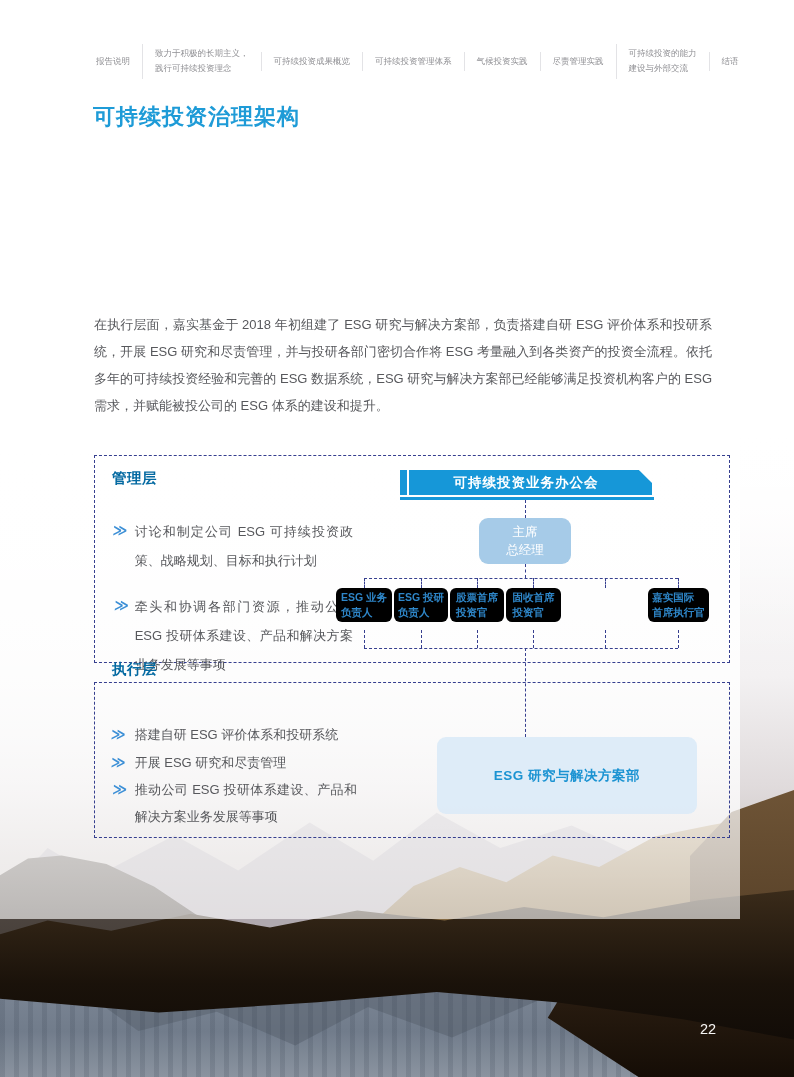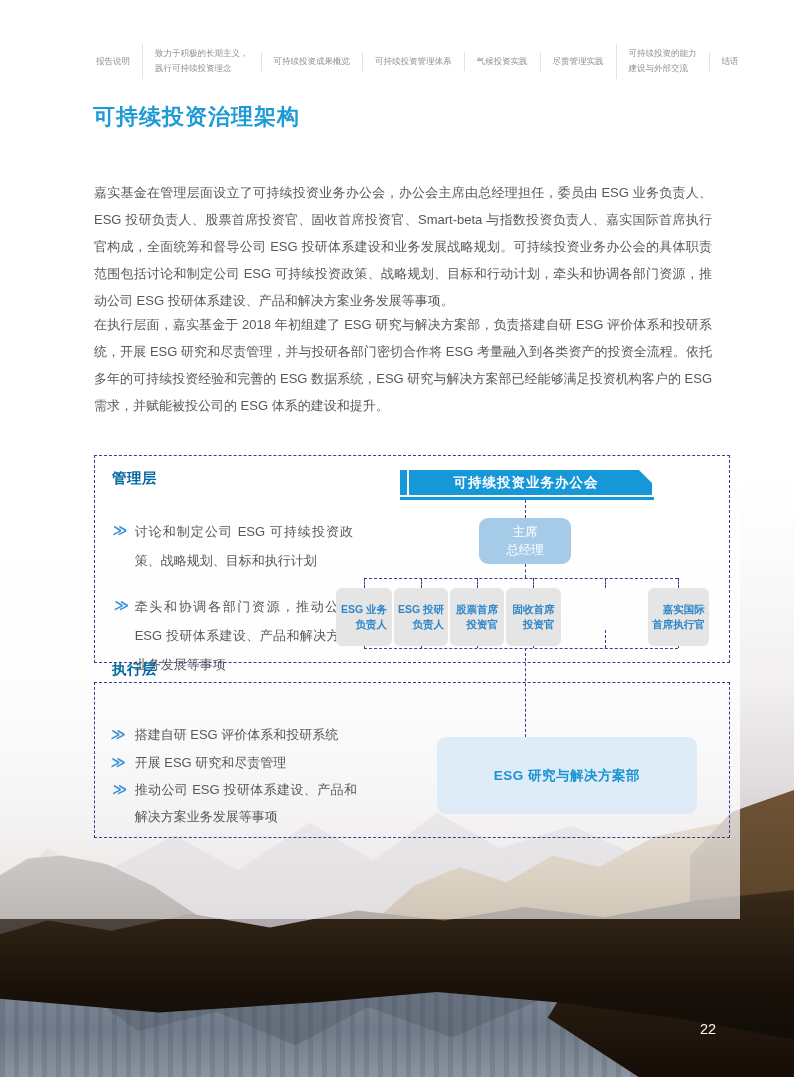--- a/index.html
+++ b/index.html
@@ -118,23 +118,23 @@
 
   .vline { position:absolute; width:0; border-left:1px dashed #363F8F; }
   .hline { position:absolute; height:0; border-top:1px dashed #363F8F; }
 
   .chair-box {
     position:absolute; left:479px; top:518px; width:92px; height:46px; border-radius:9px;
     background:#A6CBE8; color:#ffffff; font-size:12.5px; font-weight:400;
     display:flex; align-items:center; justify-content:center; text-align:center; line-height:1.45;
   }
   .member-box {
-    position:absolute; top:588px; height:58px; border-radius:6px; background:#e5e5e5;
+    position:absolute; top:588px; height:34px; border-radius:6px; background:#000000;
     color:#2E86C8; font-size:10.5px; font-weight:700; line-height:1.45;
-    display:flex; align-items:center; justify-content:center; text-align:right;
+    display:flex; align-items:center; justify-content:center; text-align:left;
   }
   .dept-box {
     position:absolute; left:393px; top:737px; width:260px; height:77px; border-radius:9px;
     background:rgba(219,234,247,.92); color:#1B93D2; font-size:13.5px; font-weight:700;
     display:flex; align-items:center; justify-content:center; letter-spacing:.5px;margin-left:44px;
   }
 </style>
 </head>
 <body>
 
@@ -163,21 +163,20 @@
     <div class="nav-item">可持续投资管理体系</div>
     <div class="nav-item">气候投资实践</div>
     <div class="nav-item">尽责管理实践</div>
     <div class="nav-item">可持续投资的能力
 建设与外部交流</div>
     <div class="nav-item">结语</div>
   </div>
 
   <div class="title">可持续投资治理架构</div>
 
-  <div class="para p1">嘉实基金在管理层面设立了可持续投资业务办公会，办公会主席由总经理担任，委员由 ESG 业务负责人、ESG 投研负责人、股票首席投资官、固收首席投资官、Smart-beta 与指数投资负责人、嘉实国际首席执行官构成，全面统筹和督导公司 ESG 投研体系建设和业务发展战略规划。可持续投资业务办公会的具体职责范围包括讨论和制定公司 ESG 可持续投资政策、战略规划、目标和行动计划，牵头和协调各部门资源，推动公司 ESG 投研体系建设、产品和解决方案业务发展等事项。</div>
   <div class="para p2">在执行层面，嘉实基金于 2018 年初组建了 ESG 研究与解决方案部，负责搭建自研 ESG 评价体系和投研系统，开展 ESG 研究和尽责管理，并与投研各部门密切合作将 ESG 考量融入到各类资产的投资全流程。依托多年的可持续投资经验和完善的 ESG 数据系统，ESG 研究与解决方案部已经能够满足投资机构客户的 ESG 需求，并赋能被投公司的 ESG 体系的建设和提升。</div>
 
   <div class="layer-box mgmt-box"></div>
   <div class="layer-heading" style="left:112px; top:469px;">管理层</div>
 
   <div class="bullet" style="left:111px; top:517px; width:242px;">
     <span class="chevron">≫</span>
     <span class="btext">讨论和制定公司 ESG 可持续投资政策、战略规划、目标和执行计划</span>
   </div>
   <div class="bullet" style="left:111px; top:592px; width:242px;">

